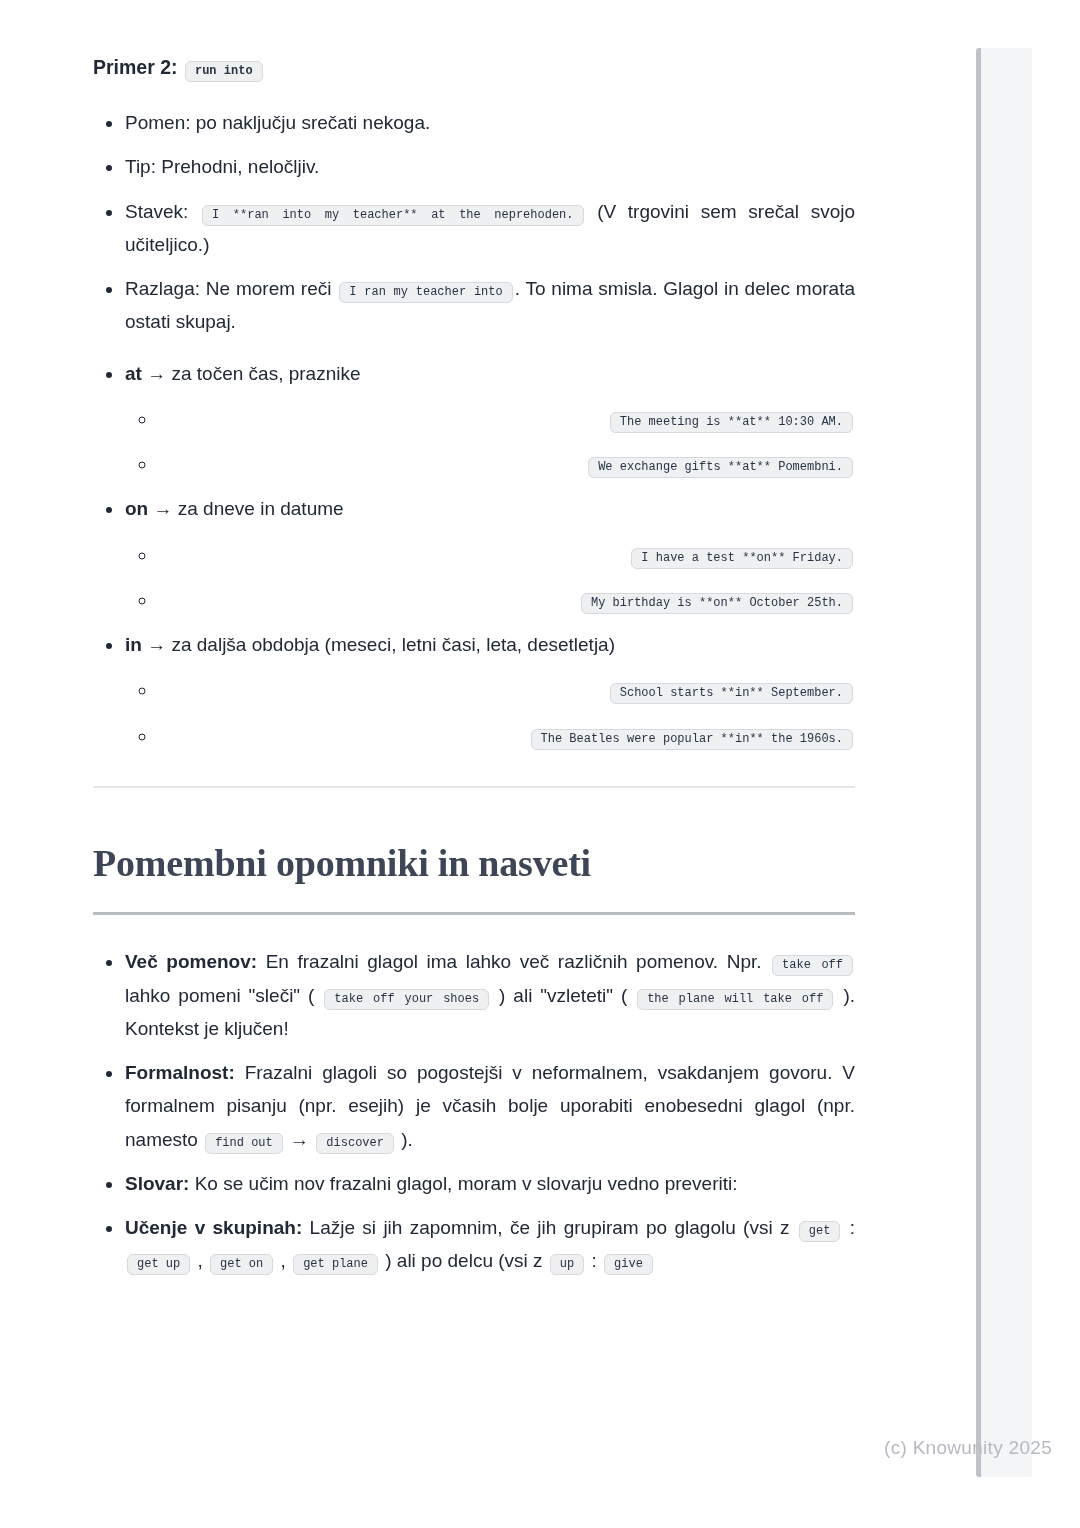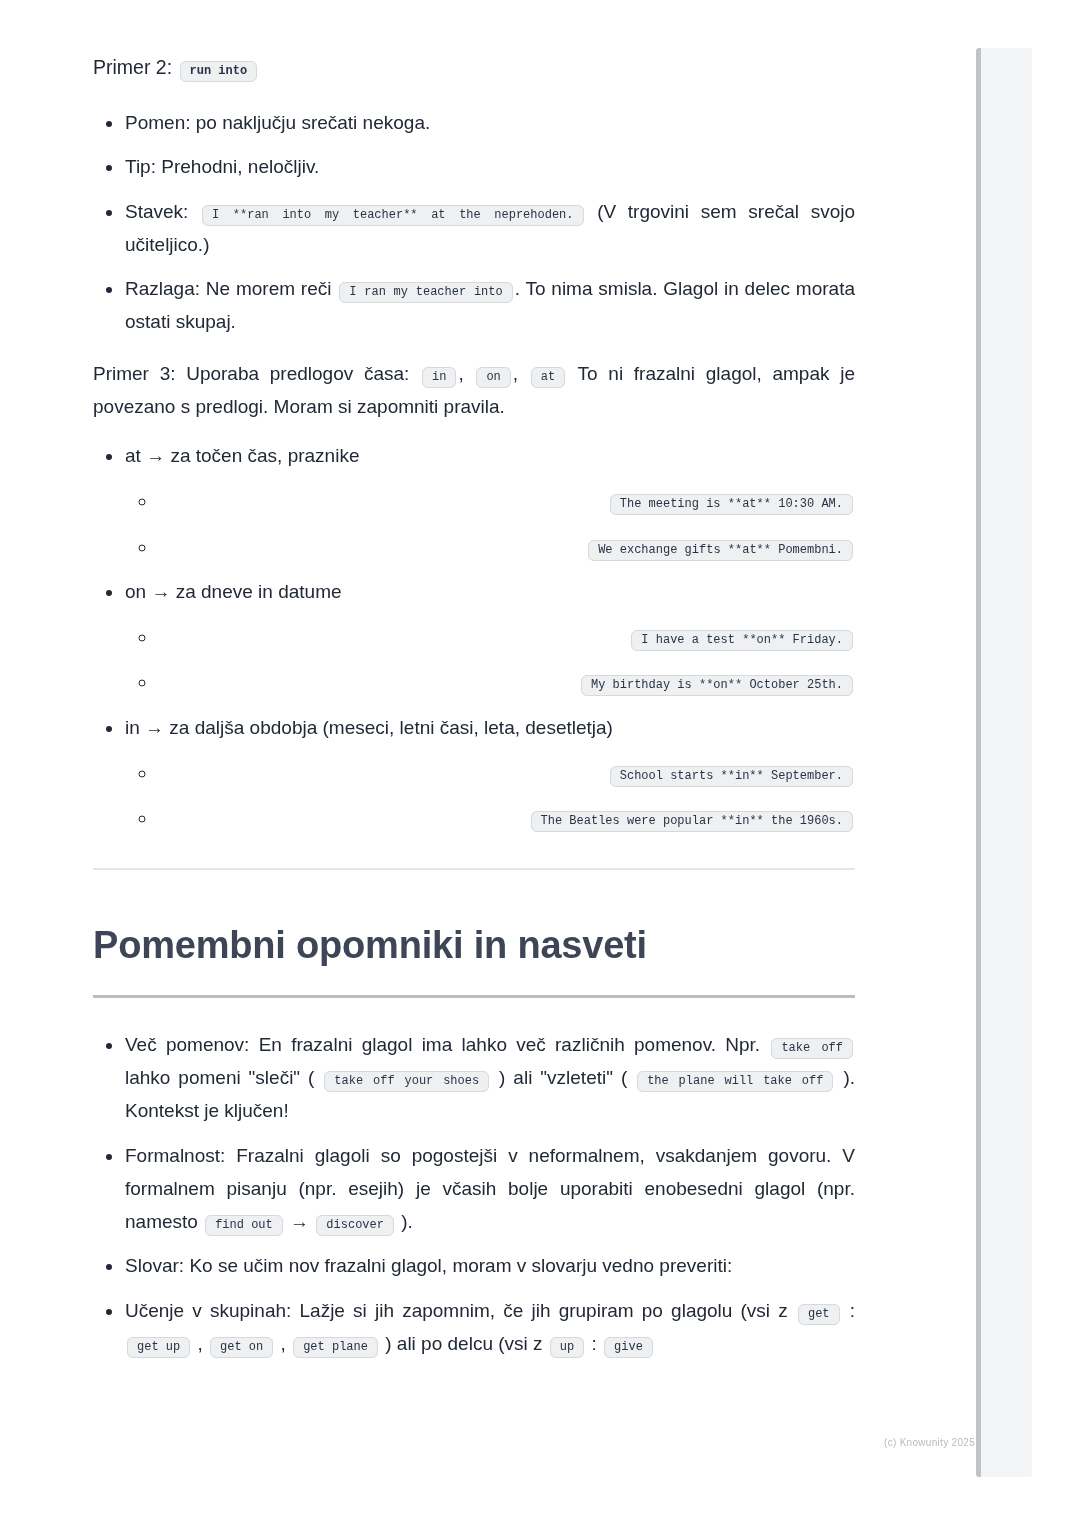--- a/index.html
+++ b/index.html
@@ -6,52 +6,51 @@
     --text:#212936; --heading:#3d4557; --code-bg:#eef0f2; --code-border:#d6d9dd;
     --code-text:#283345; --rule:#e4e7ea; --h1-rule:#b9bec4; --wm:#b6bac0;
     --band-bg:#f4f5f7; --band-edge:#bfc3c7;
   }
   html,body{margin:0;padding:0;background:#fff;}
   body{font-family:"Liberation Sans",sans-serif;}
   .page{position:relative;width:1080px;height:1528px;background:#ffffff;overflow:hidden;}
   .content{position:absolute;left:93px;top:50px;width:762px;color:var(--text);
            font-size:19px;line-height:1.75;}
   .content h3{font-size:19.5px;font-weight:700;margin:0 0 22px;color:var(--text);}
-  .content strong{font-weight:400;margin-top:36px;}
+  .content strong{font-weight:700;margin-top:36px;}
   .content p.lead{text-align:justify;margin:16px 0;}
   ul.main{list-style:disc;margin:0 0 18px;padding-left:31px;}
   ul.main > li{margin:11px 0;text-align:justify;padding-left:1px;}
   ul.sub{margin:6px 0 4px;padding-left:32px;}
   ul.sub.circle{list-style:circle;}
   ul.sub.disc{list-style:disc;}
   ul.sub > li{margin:12px 0;text-align:right;}
   code{font-family:"Liberation Mono","DejaVu Sans Mono",monospace;font-size:12px;
        background:var(--code-bg);border:1px solid var(--code-border);border-radius:6px;
        padding:2px 9px 3px;color:var(--code-text);white-space:nowrap;margin:0 2px;}
   hr{border:none;border-top:2px solid var(--rule);margin:34px 0 0;}
   .content h1{font-size:38px;font-weight:700;color:var(--heading);margin:42px 0 30px;
-      padding-bottom:16px;border-bottom:3px solid var(--h1-rule);letter-spacing:-0.2px;}
+      padding-bottom:16px;border-bottom:3px solid var(--h1-rule);letter-spacing:-0.2px;font-family:Liberation Serif, serif;}
   .gutter{position:absolute;left:976px;top:48px;width:51px;height:1429px;z-index:1;
           background:var(--band-bg);border-left:5px solid var(--band-edge);border-radius:3px;}
-  .watermark{position:absolute;left:884px;top:1437px;font-size:10px;color:var(--wm);
+  .watermark{position:absolute;left:884px;top:1437px;font-size:19px;color:var(--wm);
              letter-spacing:0.3px;z-index:2;}
 </style>
 </head>
 <body>
 
 <div class="page">
   <div class="content">
       <h3><strong>Primer 2: </strong><code>run into</code></h3>
       <ul class="main">
         <li>Pomen: po naključju srečati nekoga.</li>
         <li>Tip: Prehodni, neločljiv.</li>
         <li>Stavek: <code>I **ran into my teacher** at the neprehoden.</code> (V trgovini sem srečal svojo učiteljico.)</li>
         <li>Razlaga: Ne morem reči <code>I ran my teacher into</code>. To nima smisla. Glagol in delec morata ostati skupaj.</li>
       </ul>
-      <p class="lead"><strong>Primer 3: Uporaba predlogov časa: </strong><code>in</code>, <code>on</code>, <code>at</code> To ni frazalni glagol, ampak je povezano s predlogi. Moram si zapomniti pravila.</p>
       <ul class="main">
         <li><strong>at</strong> → za točen čas, praznike<ul class="sub circle">
             <li><code>The meeting is **at** 10:30 AM.</code></li>
             <li><code>We exchange gifts **at** Pomembni.</code></li>
           </ul></li>
         <li><strong>on</strong> → za dneve in datume<ul class="sub circle">
             <li><code>I have a test **on** Friday.</code></li>
             <li><code>My birthday is **on** October 25th.</code></li>
           </ul></li>
         <li><strong>in</strong> → za daljša obdobja (meseci, letni časi, leta, desetletja)<ul class="sub circle">

